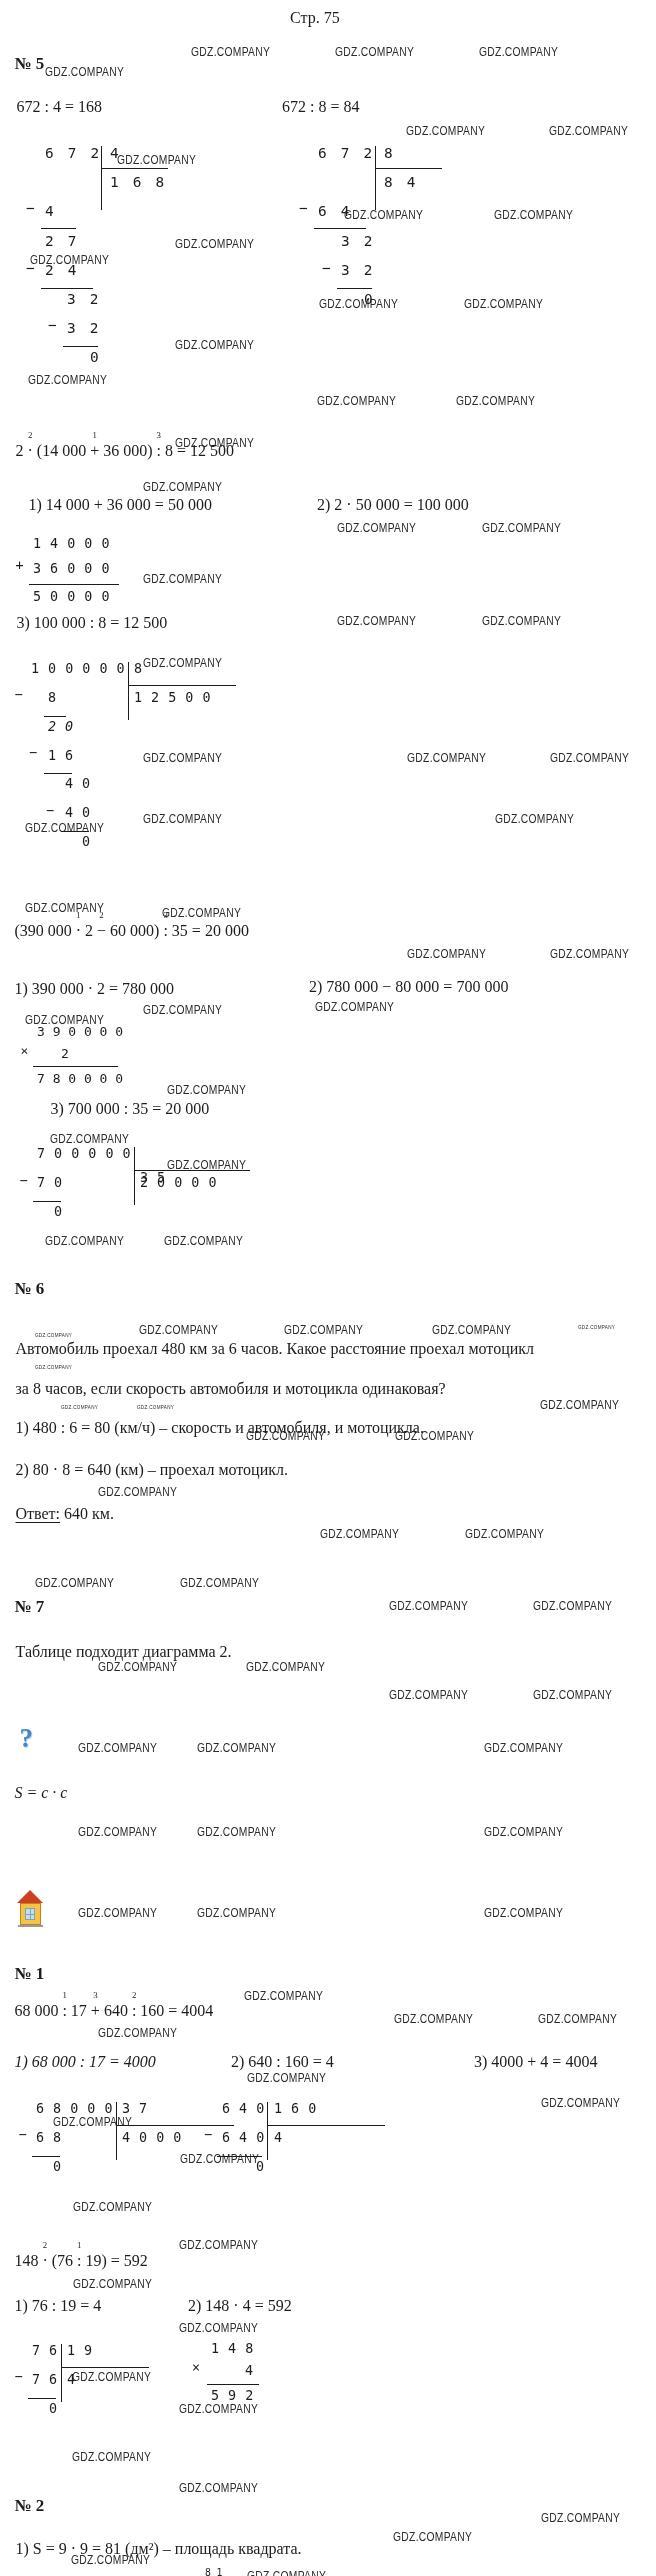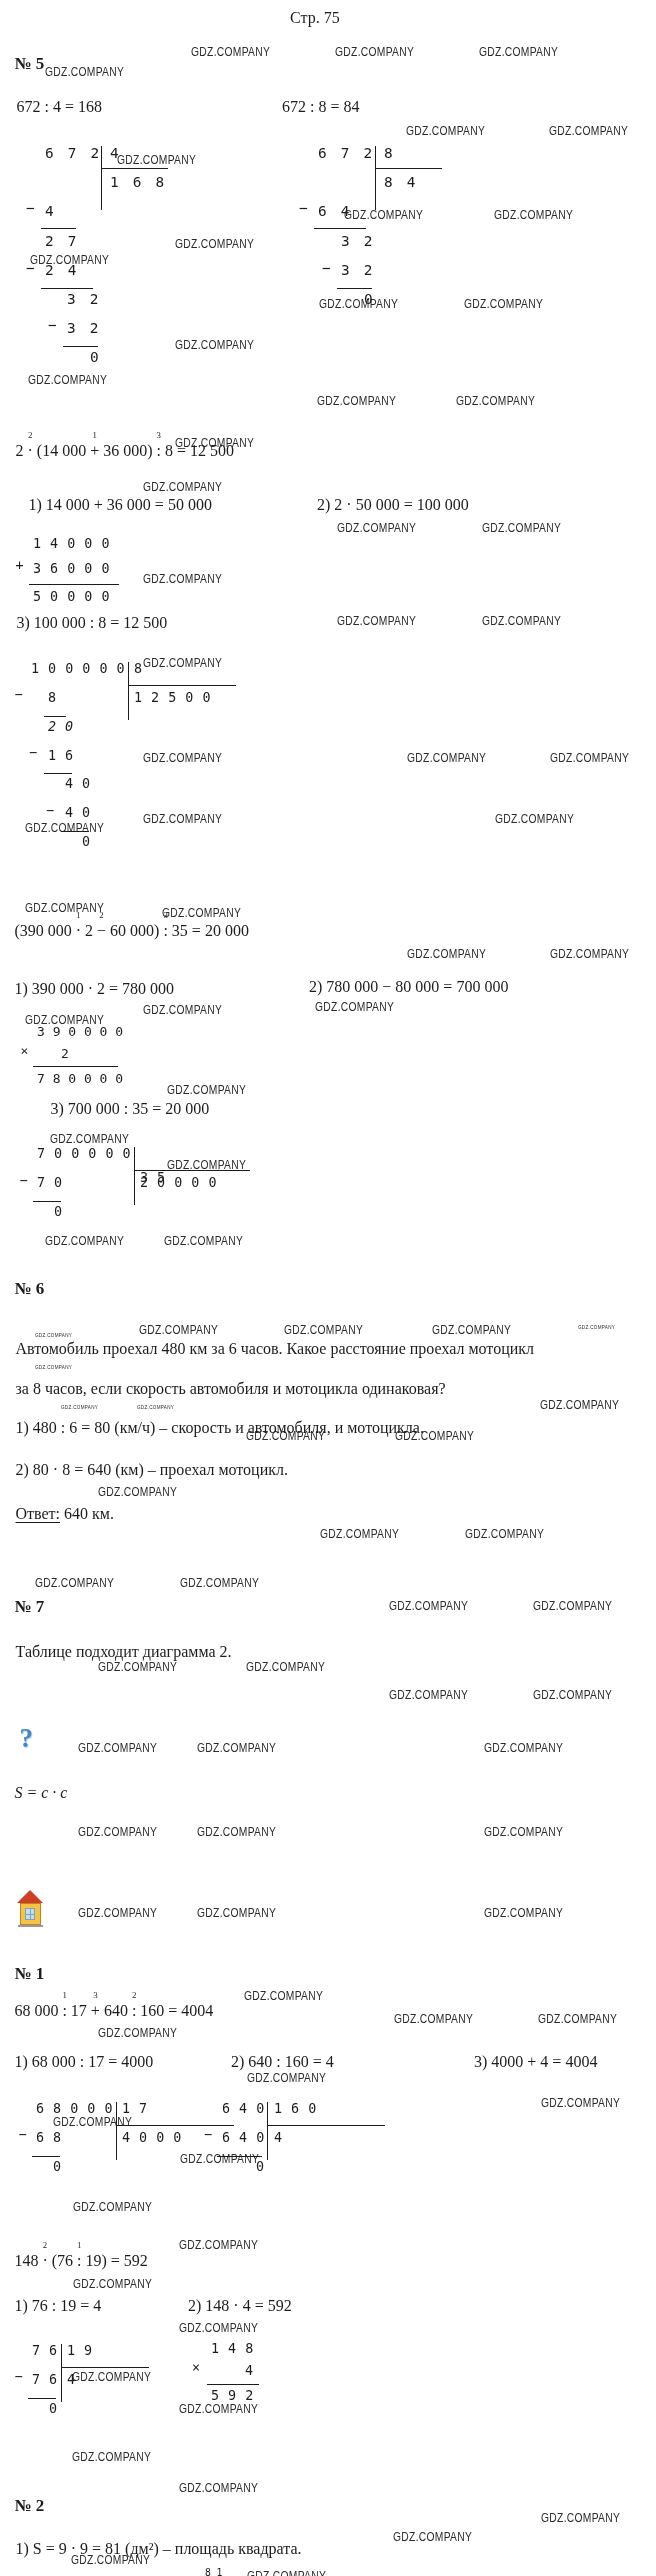--- a/index.html
+++ b/index.html
@@ -146,21 +146,21 @@
       <div class="t bold" style="left: 14.4px; top: 1279px;">№ 6</div>
       <div class="t " style="left: 15.5px; top: 1340px;">Автомобиль проехал 480 км за 6 часов. Какое расстояние проехал мотоцикл</div>
       <div class="t " style="left: 15.5px; top: 1380px;">за 8 часов, если скорость автомобиля и мотоцикла одинаковая?</div>
       <div class="t " style="left: 15.5px; top: 1419px;">1) 480 : 6 = 80 (км/ч) – скорость и автомобиля, и мотоцикла.</div>
       <div class="t " style="left: 15.5px; top: 1461px;">2) 80 · 8 = 640 (км) – проехал мотоцикл.</div>
       <div class="t " style="left: 15.5px; top: 1505px;"><span class="und">Ответ:</span> 640 км.</div>
       <div class="t bold" style="left: 14.4px; top: 1597px;">№ 7</div>
       <div class="t " style="left: 15.5px; top: 1643px;">Таблице подходит диаграмма 2.</div>
       <div class="t ital" style="left: 14.4px; top: 1784px;">S = c · c</div>
       <div class="t bold" style="left: 14.4px; top: 1964px;">№ 1</div>
-      <div class="t " style="left: 14.4px; top: 2053px;">1) 68 000 : 17 = 4000</div>
+      <div class="t " style="left: 14.4px; top: 2053px; font-style: italic;">1) 68 000 : 17 = 4000</div>
       <div class="t " style="left: 231px; top: 2053px;">2) 640 : 160 = 4</div>
       <div class="t " style="left: 474px; top: 2053px;">3) 4000 + 4 = 4004</div>
       <div class="t " style="left: 14.4px; top: 2297px;">1) 76 : 19 = 4</div>
       <div class="t " style="left: 188px; top: 2297px;">2) 148 · 4 = 592</div>
       <div class="t bold" style="left: 14.4px; top: 2496px;">№ 2</div>
       <div class="t " style="left: 15.5px; top: 2540px;">1) S = 9 · 9 = 81 (дм²) – площадь квадрата.</div>
       <div class="t" style="left: 15.5px; top: 442px;"><span class="tok">2</span> <span class="tok">·<span class="sup">2</span></span> <span class="tok">(14 000</span> <span class="tok">+<span class="sup">1</span></span> <span class="tok">36 000)</span> <span class="tok">:<span class="sup">3</span></span> <span class="tok">8</span> <span class="tok">=</span> <span class="tok">12 500</span></div>
       <div class="t" style="left: 14.4px; top: 922px;"><span class="tok">(390 000</span> <span class="tok">·<span class="sup">1</span></span> <span class="tok">2</span> <span class="tok">−<span class="sup">2</span></span> <span class="tok">60 000)</span> <span class="tok">:<span class="sup">3</span></span> <span class="tok">35</span> <span class="tok">=</span> <span class="tok">20 000</span></div>
       <div class="t" style="left: 14.4px; top: 2002px;"><span class="tok">68 000</span> <span class="tok">:<span class="sup">1</span></span> <span class="tok">17</span> <span class="tok">+<span class="sup">3</span></span> <span class="tok">640</span> <span class="tok">:<span class="sup">2</span></span> <span class="tok">160</span> <span class="tok">=</span> <span class="tok">4004</span></div>
       <div class="t" style="left: 14.4px; top: 2252px;"><span class="tok">148</span> <span class="tok">·<span class="sup">2</span></span> <span class="tok">(76</span> <span class="tok">:<span class="sup">1</span></span> <span class="tok">19)</span> <span class="tok">=</span> <span class="tok">592</span></div>
@@ -205,21 +205,21 @@
       <div class="mono d26" style="left: 61px; top: 1047px;">2</div>
       <div class="mono d26" style="left: 20.6px; top: 1044px;">×</div>
       <div class="mono d26" style="left: 37px; top: 1072px;">7 8 0 0 0 0</div>
       <div class="mono d33" style="left: 37px; top: 1147px;">7 0 0 0 0 0</div>
       <div class="mono d33" style="left: 140px; top: 1147px; margin-top: 24px;">3 5</div>
       <div class="mono d33" style="left: 140px; top: 1176px;">2 0 0 0 0</div>
       <div class="mono d33" style="left: 37px; top: 1176px;">7 0</div>
       <div class="mono d33" style="left: 19.6px; top: 1174px;">−</div>
       <div class="mono d33" style="left: 54px; top: 1205px;">0</div>
       <div class="mono d33" style="left: 36px; top: 2102px;">6 8 0 0 0</div>
-      <div class="mono d33" style="left: 122px; top: 2102px;">1 7</div>
+      <div class="mono d33" style="left: 122px; top: 2102px;">3 7</div>
       <div class="mono d33" style="left: 122px; top: 2131px;">4 0 0 0</div>
       <div class="mono d33" style="left: 36px; top: 2131px;">6 8</div>
       <div class="mono d33" style="left: 18.5px; top: 2128px;">−</div>
       <div class="mono d33" style="left: 53px; top: 2160px;">0</div>
       <div class="mono d33" style="left: 222px; top: 2102px;">6 4 0</div>
       <div class="mono d33" style="left: 274px; top: 2102px;">1 6 0</div>
       <div class="mono d33" style="left: 274px; top: 2131px;">4</div>
       <div class="mono d33" style="left: 222px; top: 2131px;">6 4 0</div>
       <div class="mono d33" style="left: 204px; top: 2128px;">−</div>
       <div class="mono d33" style="left: 256px; top: 2160px;">0</div>

